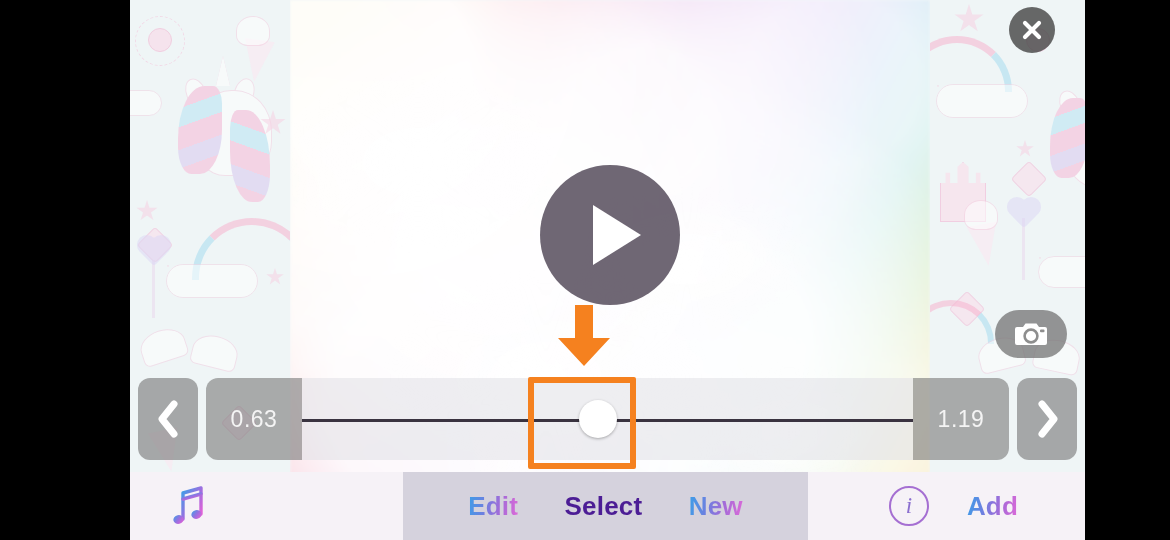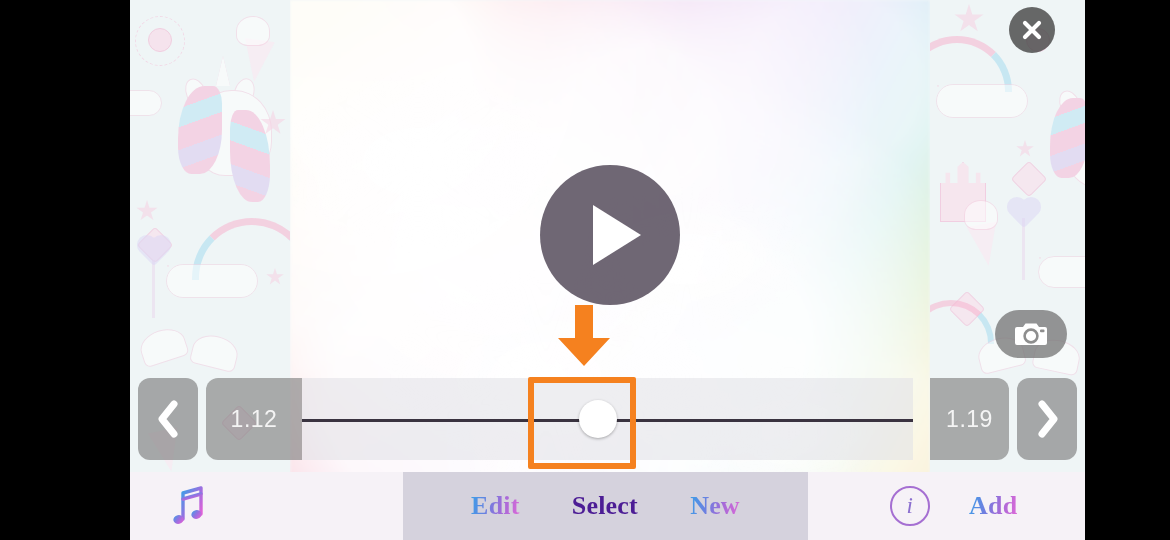--- a/index.html
+++ b/index.html
@@ -187,21 +187,21 @@
   }
   #prev-btn{left:8px}
   #next-btn{right:8px}
   .time-chip{
     position:absolute;top:0;height:82px;
     background:rgba(120,120,120,.60);border-radius:12px;
     display:flex;align-items:center;justify-content:center;
     color:#f4f4f4;font-size:23px;letter-spacing:.5px;
   }
   #time-start{left:76px;width:96px;border-radius:12px 0 0 12px;}
-  #time-end{right:76px;width:79px;border-radius:0 12px 12px 0;}
+  #time-end{right:76px;width:96px;border-radius:0 12px 12px 0;}
   #track-area{
     position:absolute;left:172px;right:172px;top:0;height:82px;
     background:rgba(225,225,230,.56);
   }
   #track-line{
     position:absolute;left:0;right:0;top:41px;height:3px;
     background:#3a3340;
   }
   #thumb{
     position:absolute;top:22px;
@@ -237,21 +237,21 @@
   #tb-mid{
     width:405px;background:#d5d2dd;
     display:flex;align-items:center;justify-content:space-around;
     padding:0 42px;
   }
   #tb-right{
     flex:1;display:flex;align-items:center;justify-content:space-around;
     padding:0 48px 0 62px;
   }
   .tb-text{
-    font-size:26px;font-weight:bold;letter-spacing:.2px;cursor:pointer;font-family:Liberation Serif, serif;
+    font-size:26px;font-weight:bold;letter-spacing:.2px;cursor:pointer;
   }
   .grad-text{
     background:linear-gradient(100deg,#3aa0e8 0%,#6e7fe0 35%,#a66ad8 65%,#e06ad8 100%);
     -webkit-background-clip:text;background-clip:text;color:transparent;
   }
   .gray-text{ color:#4c1d95; }
 
   #info-icon{
     width:40px;height:40px;border-radius:50%;
     border:2px solid #a56fd2;
@@ -370,21 +370,21 @@
 
     <div id="slider-row">
 
       <div class="nav-btn" id="prev-btn">
         <svg width="24" height="38" viewBox="0 0 24 38">
           <path d="M18 4 L6 19 L18 34" fill="none" stroke="#fff" stroke-width="7" stroke-linecap="round" stroke-linejoin="round"></path>
         </svg>
       </div>
 
       <div class="time-chip" id="time-start">
-        <span>1.12</span>
+        <span>0.63</span>
       </div>
 
       <div id="track-area">
         <div id="track-line"></div>
         <div id="thumb"></div>
       </div>
 
       <div class="time-chip" id="time-end">
         <span>1.19</span>
       </div>

